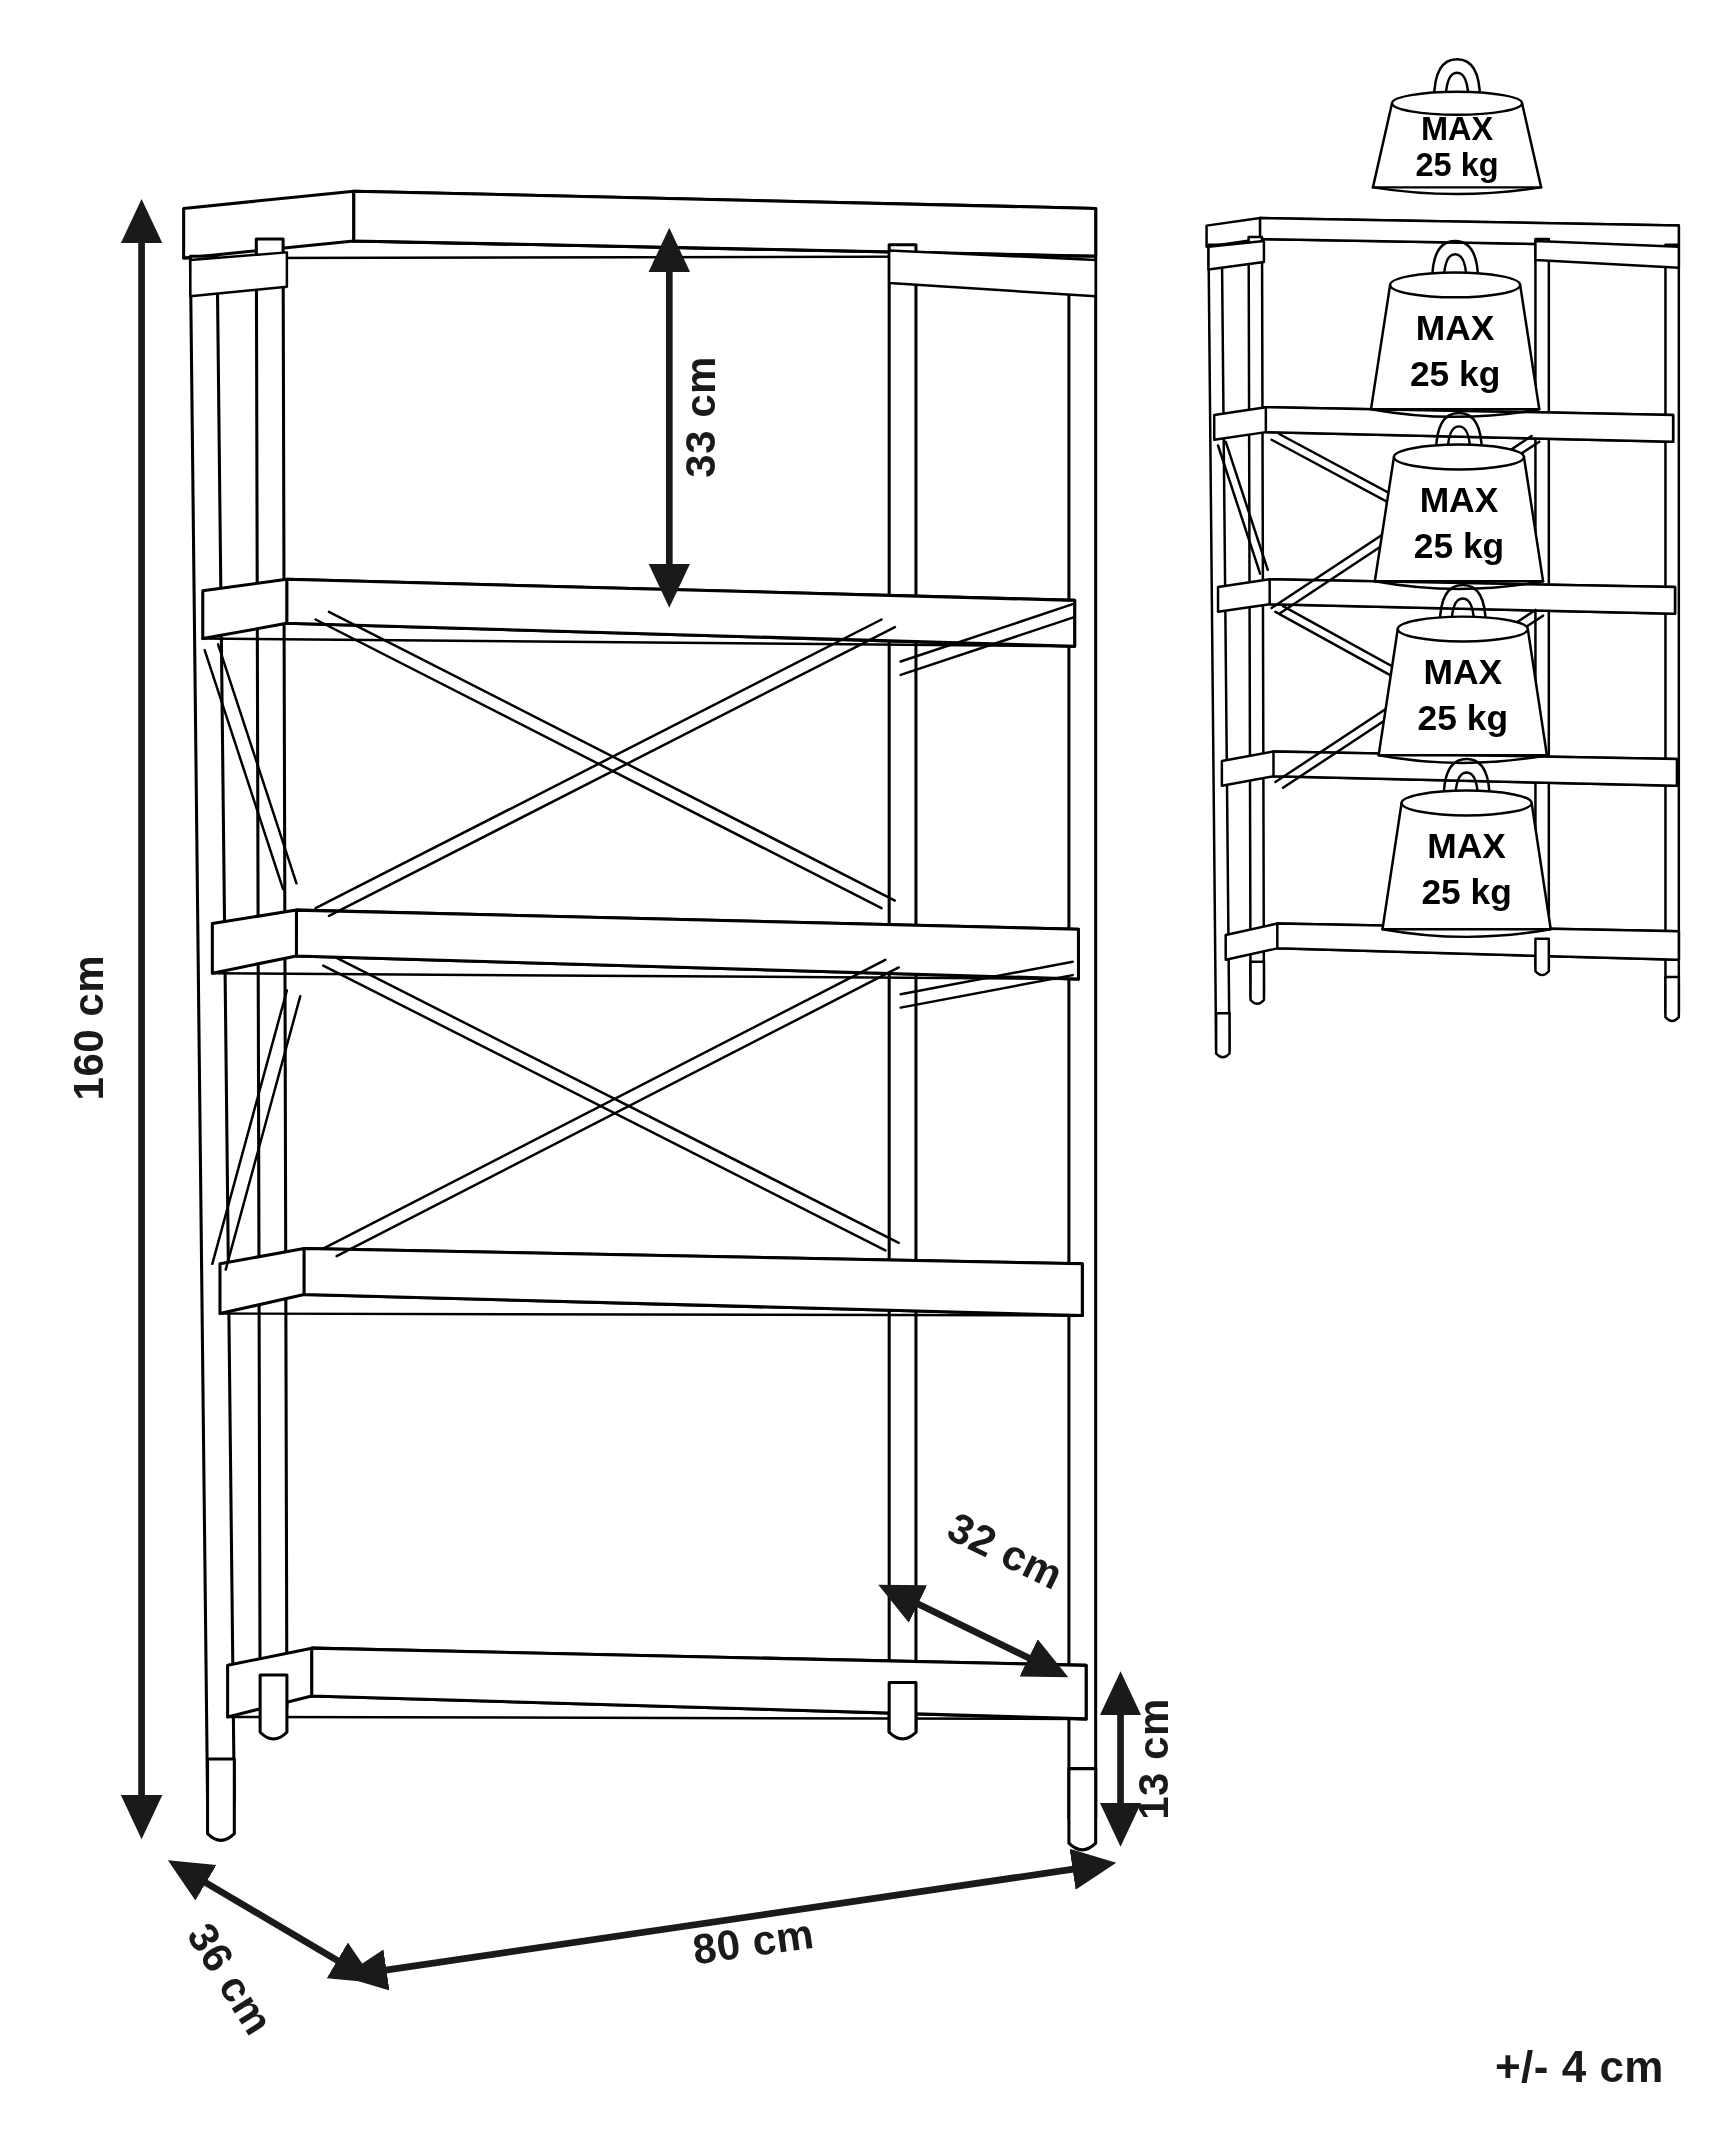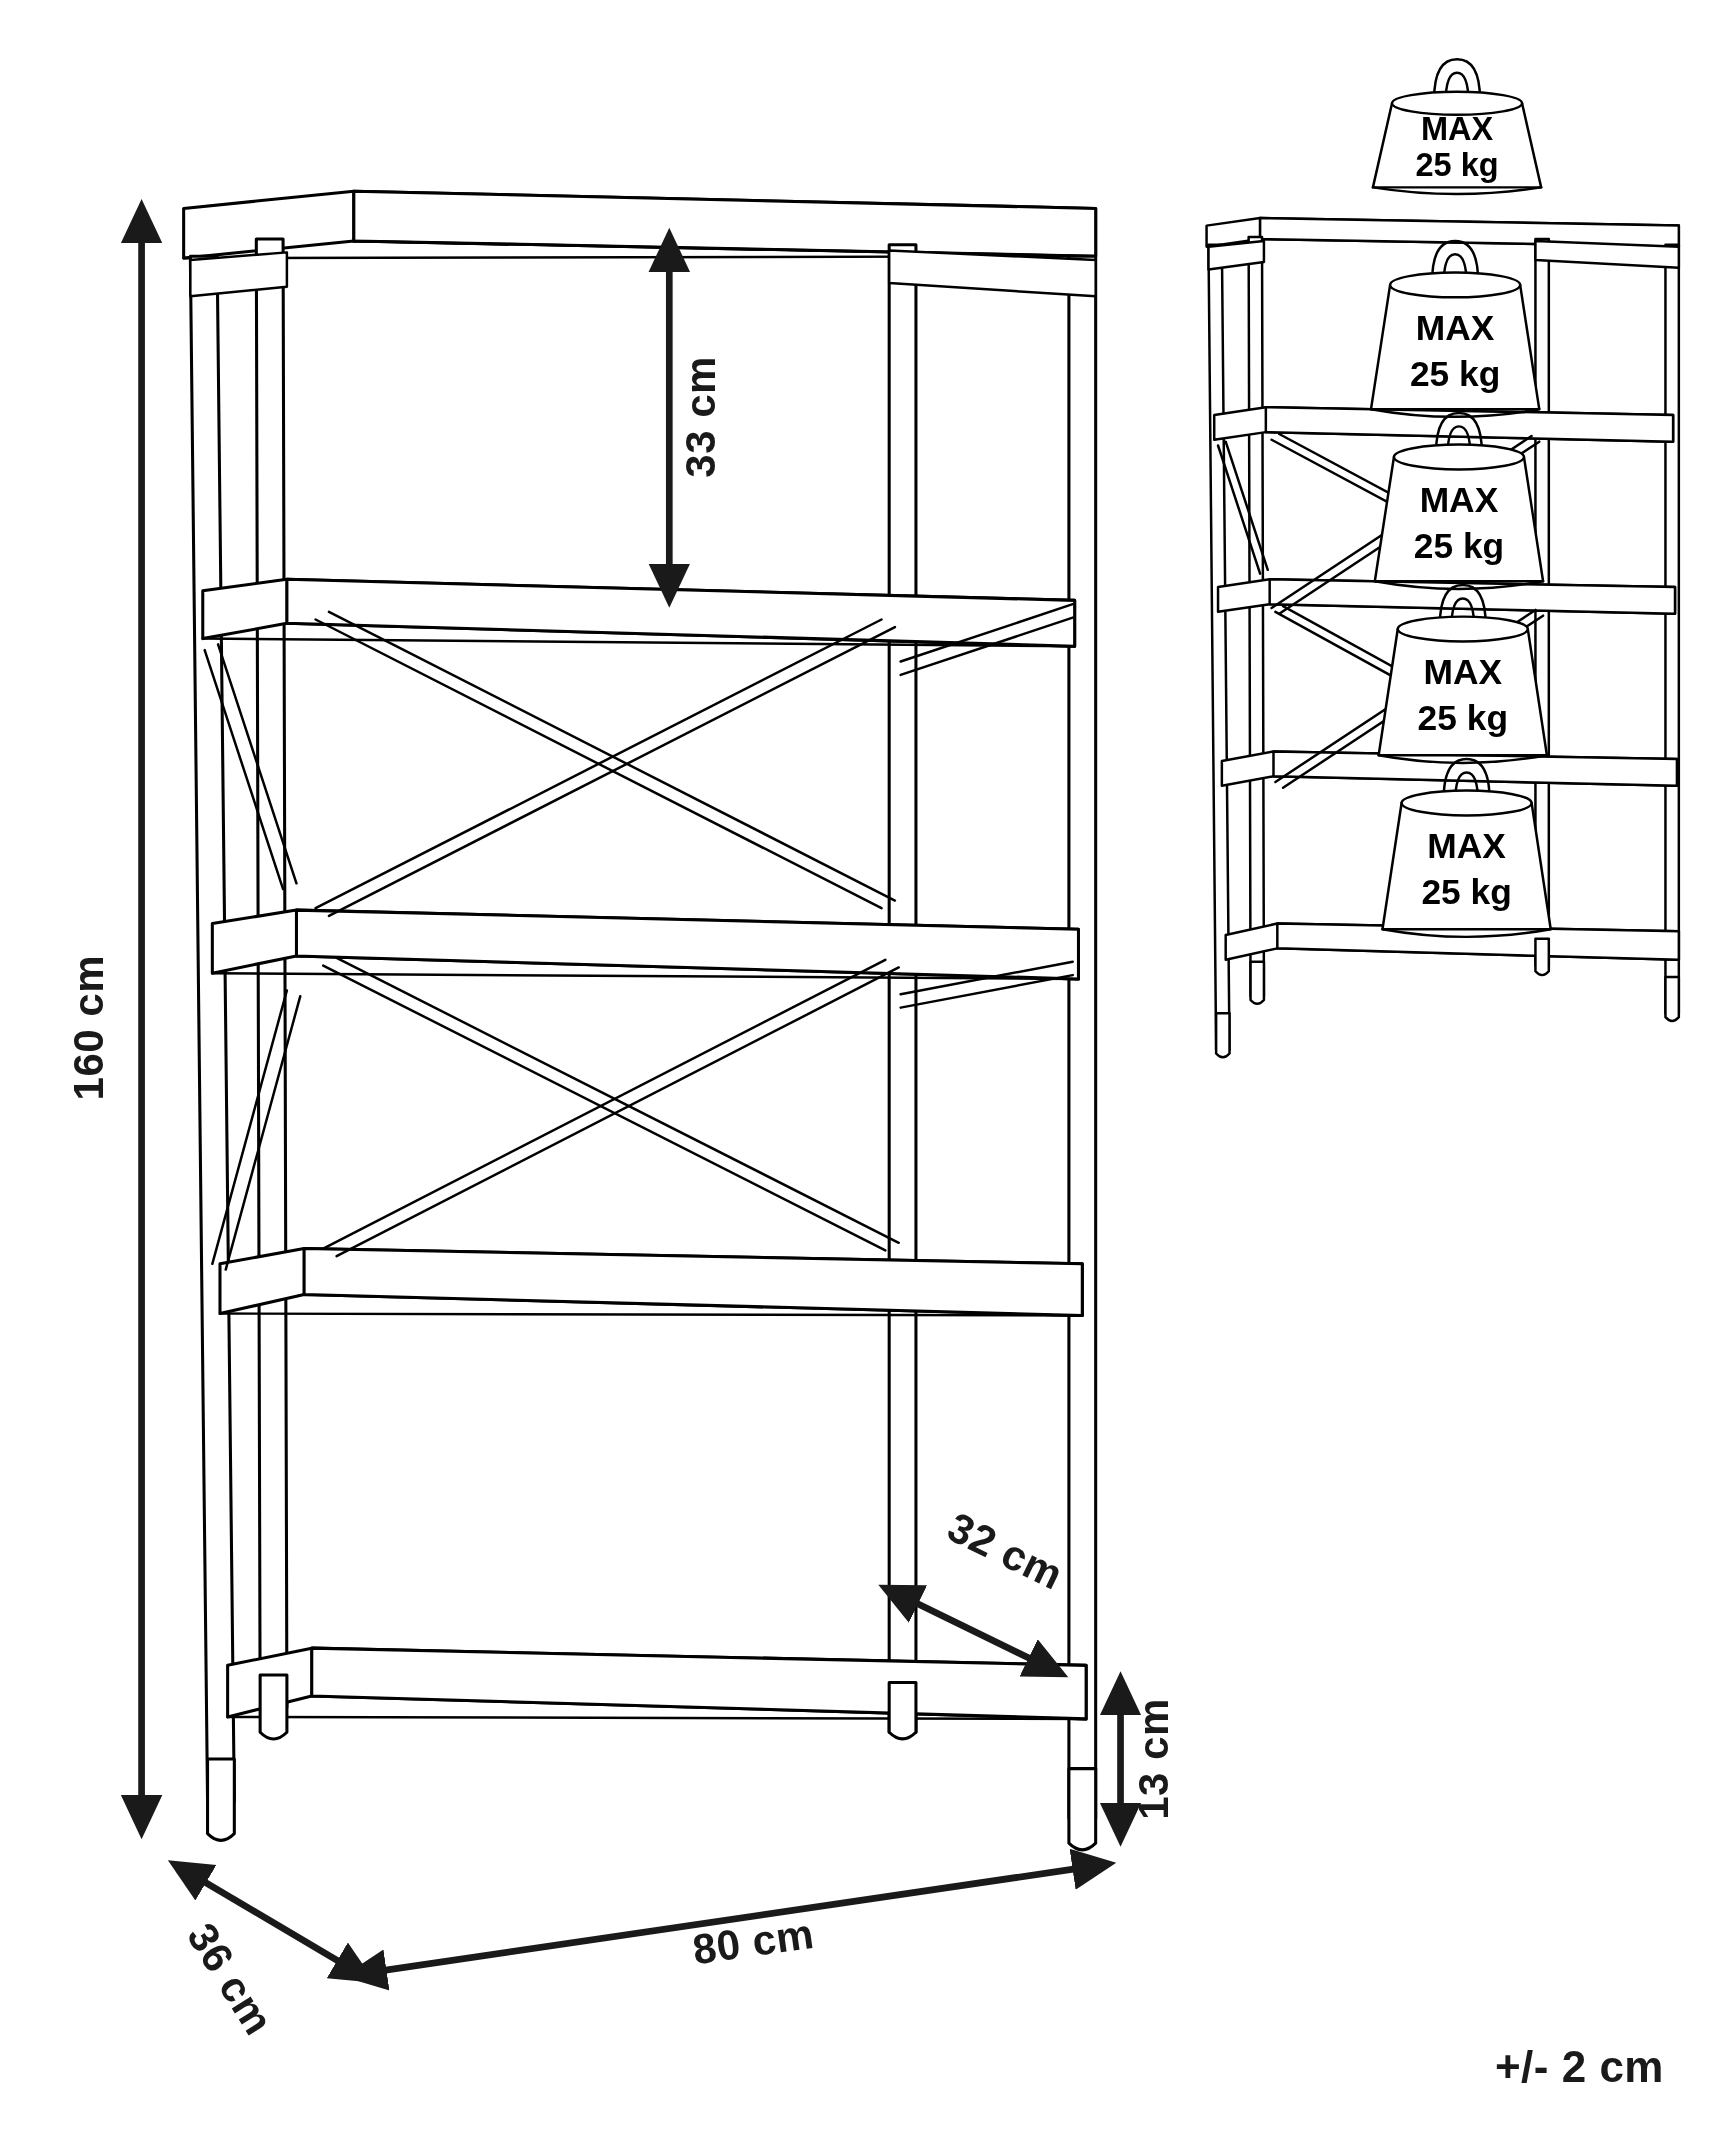--- a/index.html
+++ b/index.html
@@ -321,16 +321,16 @@
         <path class="panel-thin" d="M 1466,840 L 1602,840 L 1622,972 L 1446,972 Z"></path>
         <ellipse class="panel-thin" cx="1534" cy="840" rx="68" ry="13"></ellipse>
         <path class="ln-thin" d="M 1446,972 Q 1534,988 1622,972"></path>
         <text class="weighttext" x="1534" y="898" font-size="37">MAX</text>
         <text class="weighttext" x="1534" y="946" font-size="37">25 kg</text>
       </g>
 
     </g>
   </svg>
 
-  <div class="tol">+/- 2 cm</div>
+  <div class="tol">+/- 4 cm</div>
 
 </div>
 
 
 </body></html>

